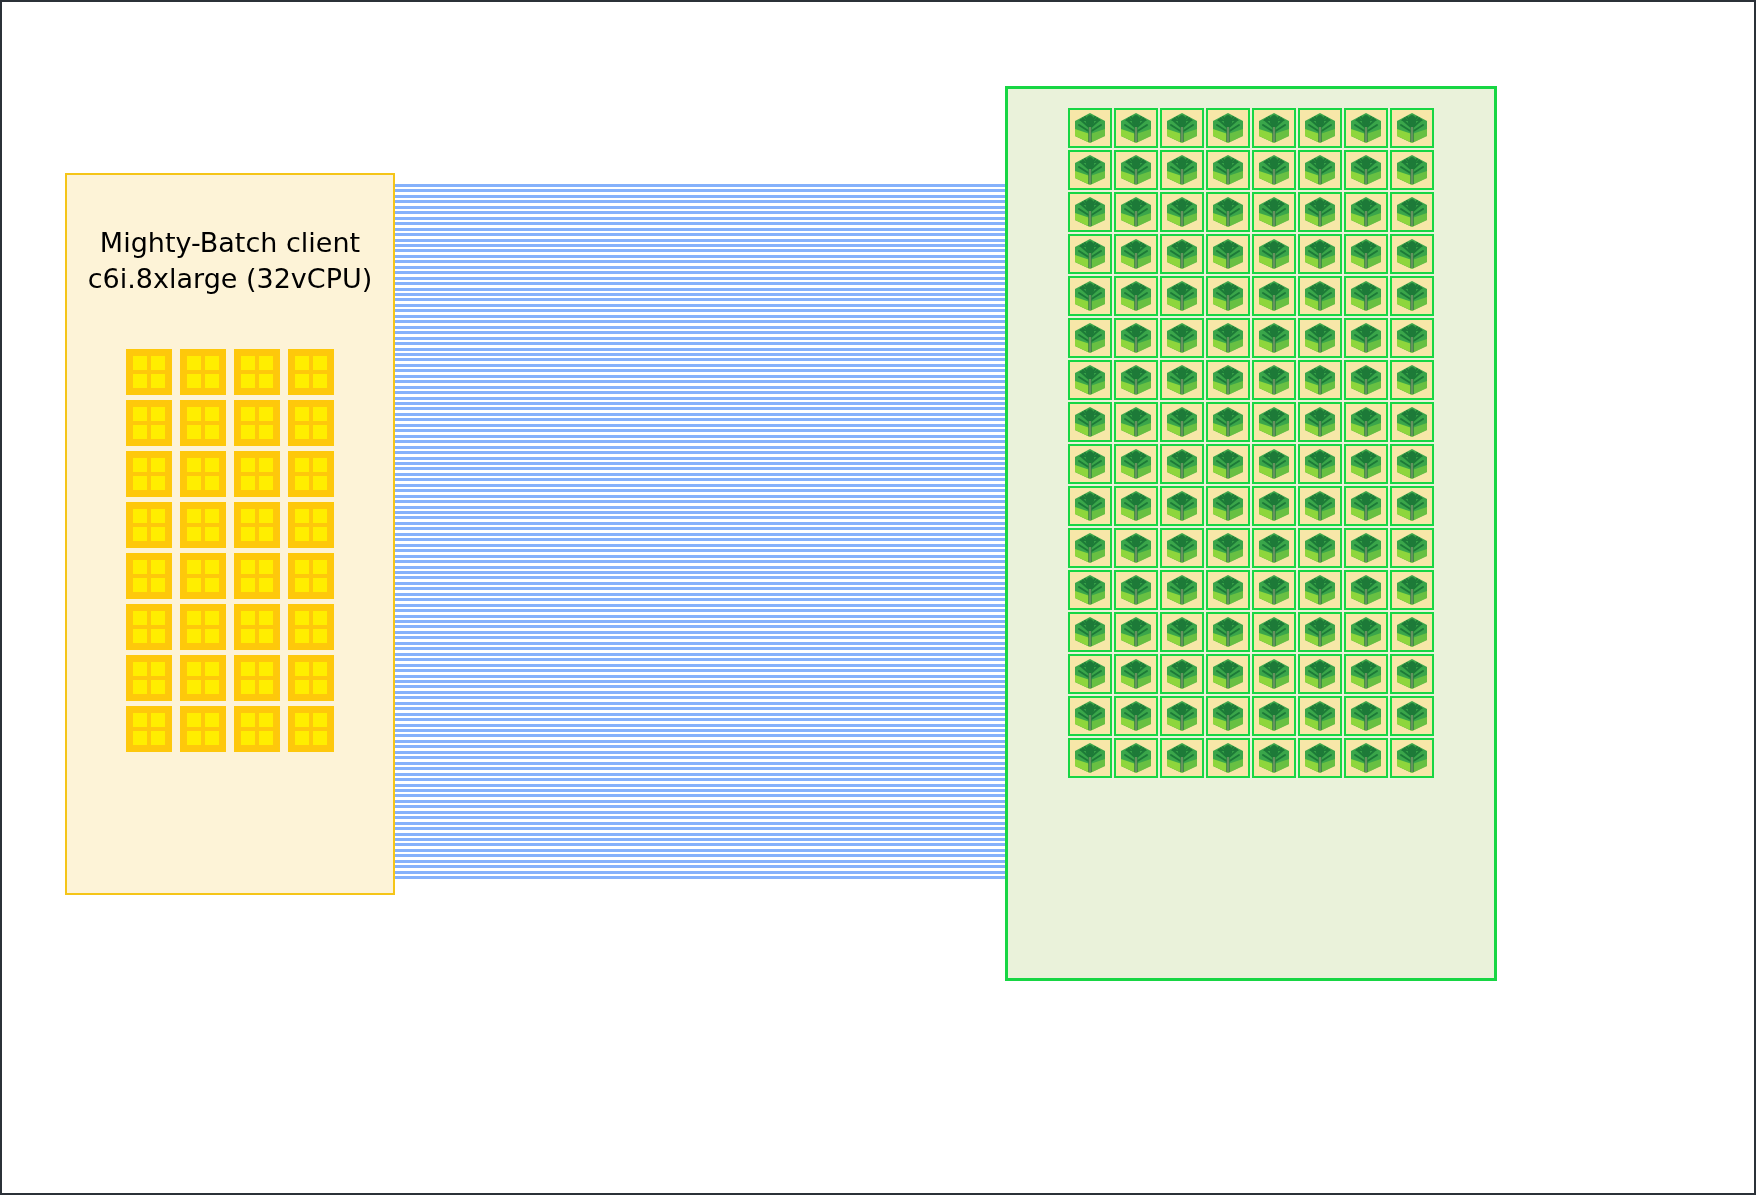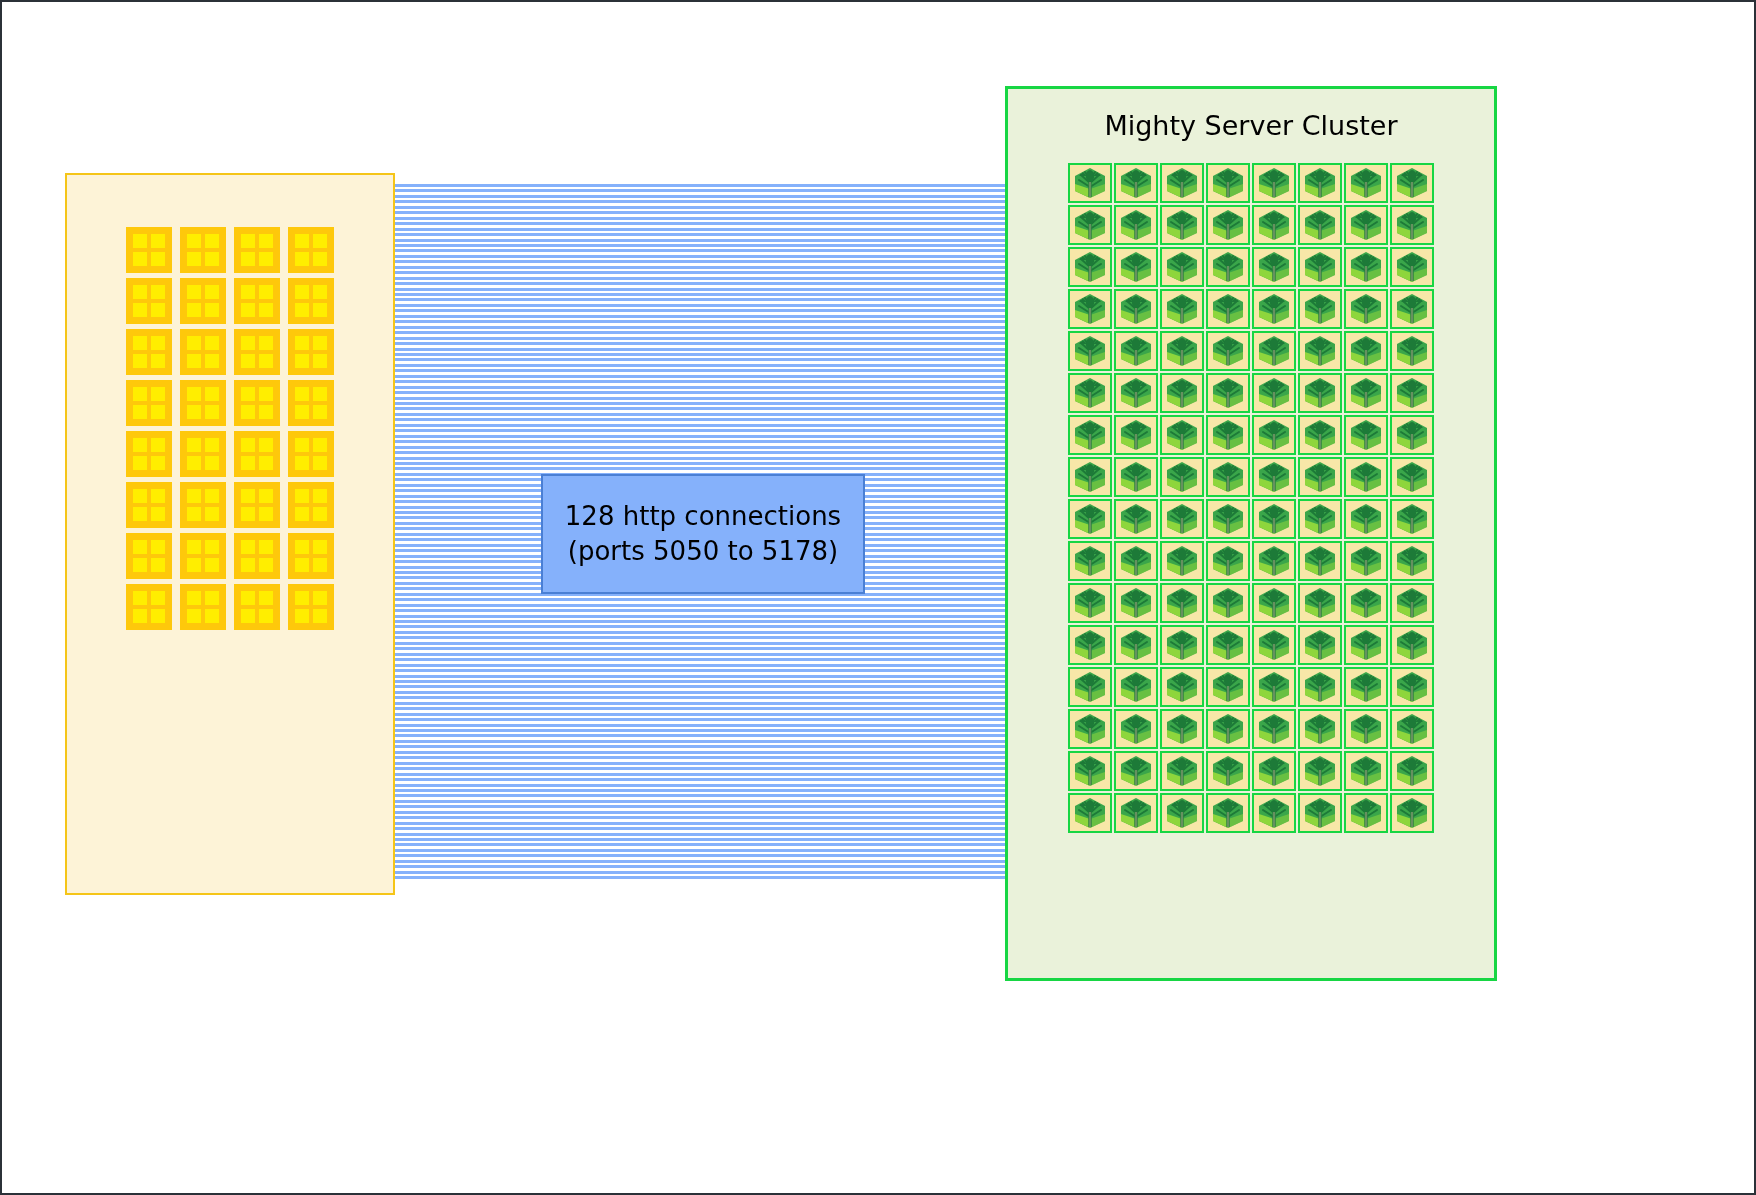--- a/index.html
+++ b/index.html
@@ -139,20 +139,22 @@
 </head>
 <body>
 
 <div id="canvas">
 
   <div id="stripe-band"></div>
 
   <div class="panel" id="client-panel">
 
     <div class="panel-title">
+      <div class="line">Mighty-Batch client</div>
+      <div class="line">c6i.8xlarge (32vCPU)</div>
     </div>
 
     <div id="client-grid" style="grid-template-columns: repeat(4, 46px);">
         <div class="cpu-icon" style="background: rgb(254, 200, 11);">
           <i style="background: rgb(255, 238, 0);"></i>
           <i style="background: rgb(255, 238, 0);"></i>
           <i style="background: rgb(255, 238, 0);"></i>
           <i style="background: rgb(255, 238, 0);"></i>
         </div>
         <div class="cpu-icon" style="background: rgb(254, 200, 11);">
@@ -340,21 +342,20 @@
           <i style="background: rgb(255, 238, 0);"></i>
           <i style="background: rgb(255, 238, 0);"></i>
           <i style="background: rgb(255, 238, 0);"></i>
         </div>
       </div>
   </div>
 
   <div class="panel" id="server-panel">
 
     <div class="panel-title">
-      <div class="line">Mighty Server Cluster</div>
     </div>
 
     <div id="server-grid" style="grid-template-columns: repeat(8, 44px);">
         <div class="tree-icon" style="background: rgb(247, 231, 168); border-color: rgb(23, 214, 67);">
           <svg width="34" height="32" viewBox="0 0 34 32">
             <polygon points="17,1 32,9 32,24 17,31 2,24 2,9" fill="#3aa64a"></polygon>
             <polygon points="2,17 17,22 17,31 2,24" fill="#8ed63c"></polygon>
             <polygon points="17,22 32,17 32,24 17,31" fill="#8ed63c" opacity="0.55"></polygon>
             <path d="M17 30 L17 13 Z" stroke="#1d7a38" stroke-width="3.4" fill="none"></path>
             <path d="M17 16 L8 8 M17 16 L26 8 M17 20 L6 13 M17 20 L28 13 M17 12 L12 5 M17 12 L22 5" stroke="#1d7a38" stroke-width="2" fill="none" stroke-linecap="round"></path>
@@ -1883,18 +1884,14 @@
             <path d="M17 30 L17 13 Z" stroke="#1d7a38" stroke-width="3.4" fill="none"></path>
             <path d="M17 16 L8 8 M17 16 L26 8 M17 20 L6 13 M17 20 L28 13 M17 12 L12 5 M17 12 L22 5" stroke="#1d7a38" stroke-width="2" fill="none" stroke-linecap="round"></path>
             <ellipse cx="17" cy="9" rx="4.2" ry="6" fill="#1d7a38"></ellipse>
             <path d="M6 9 L10 5 L14 9 Z M28 9 L24 5 L20 9 Z" fill="#1d7a38"></path>
             <rect x="15.8" y="15" width="2.4" height="15" fill="#7f9a6e" opacity="0.75"></rect>
           </svg>
         </div>
       </div>
   </div>
 
-  <div id="connection-label">
-    <div class="line">128 http connections</div>
-    <div class="line">(ports 5050 to 5178)</div>
-  </div>
 
 </div>
 
 </body></html>

